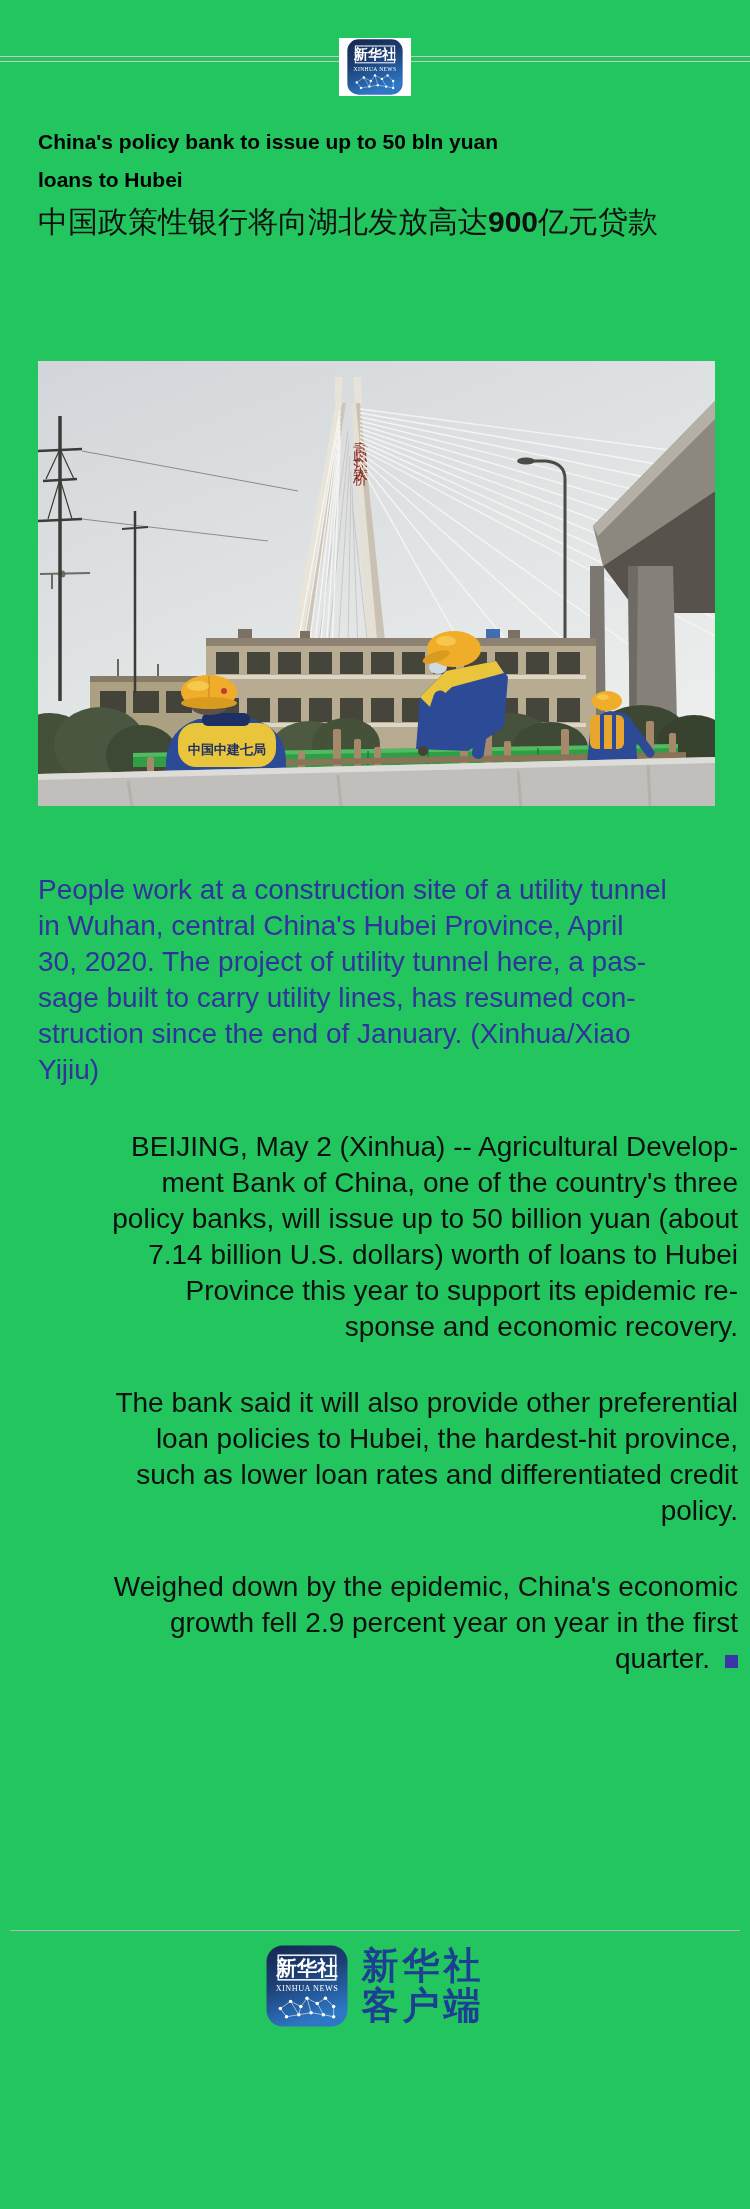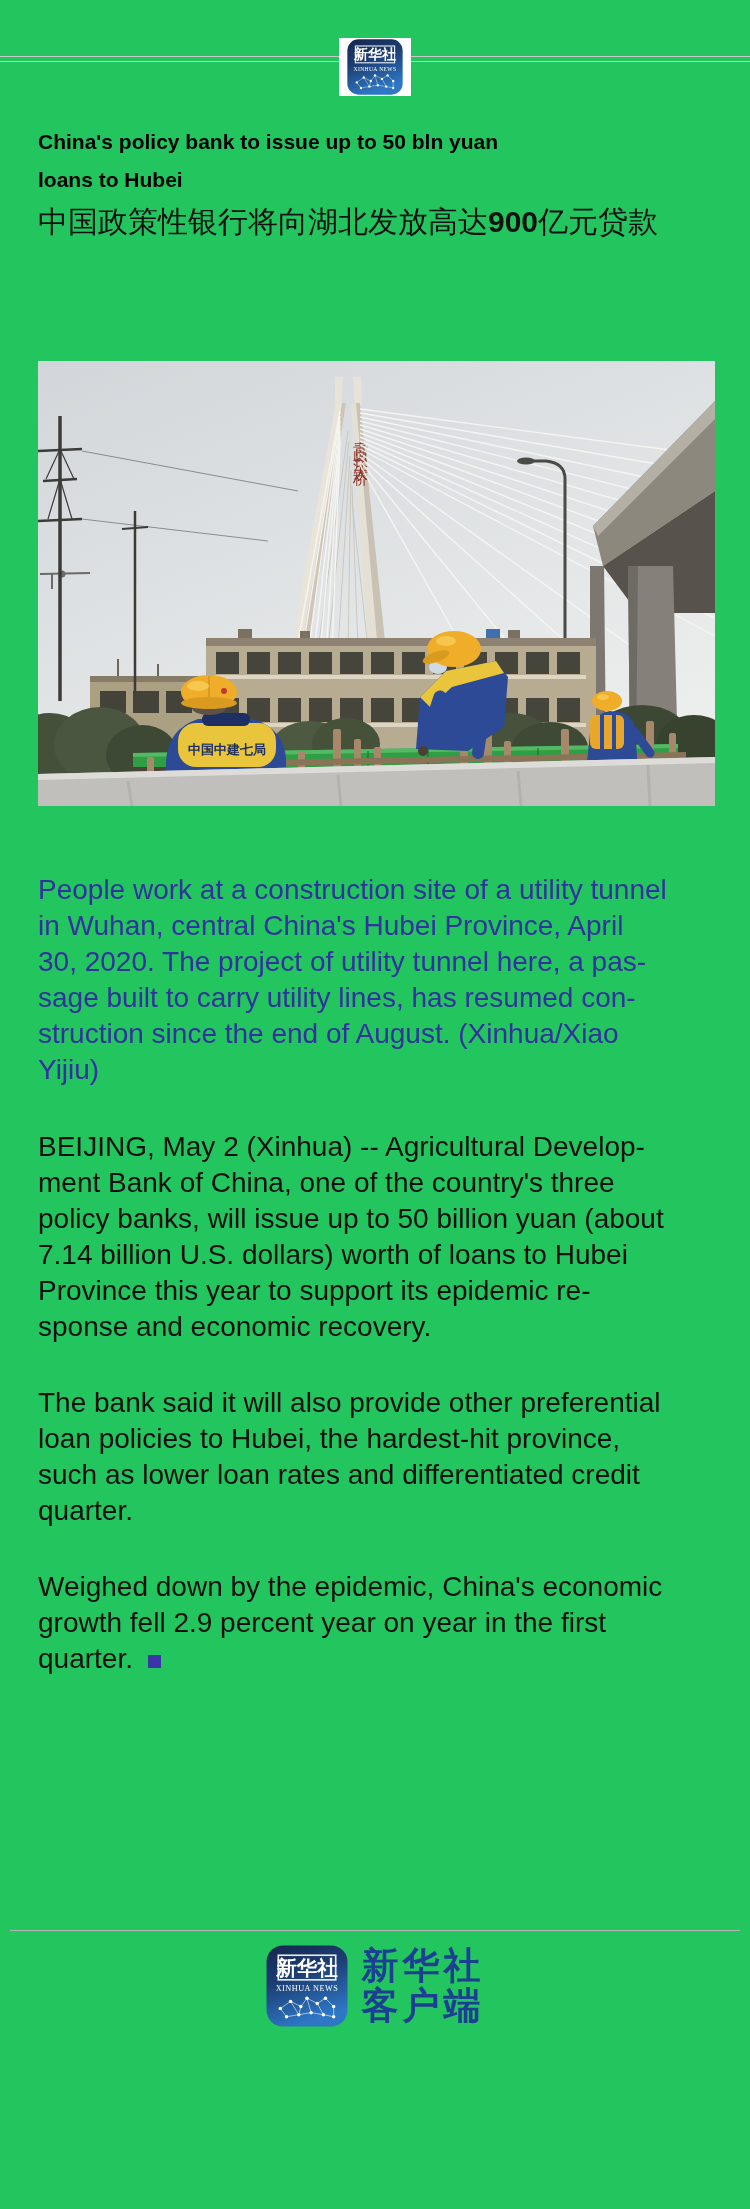--- a/index.html
+++ b/index.html
@@ -24,21 +24,21 @@
 
   
   .photo{position:absolute;left:38px;top:361px;width:728px;height:445px;}
   .photo svg{display:block;width:677px;height:445px;}
 
   
   .caption{position:absolute;left:38px;top:872px;width:700px;
            font-size:28px;line-height:36px;color:#32329E;white-space:pre-line;}
   .body-text{position:absolute;left:38px;top:1129px;width:700px;
              font-size:28px;line-height:36px;color:#101010;}
-  .body-text p{margin:0 0 40px 0;white-space:pre-line;}
+  .body-text p{margin:0 0 40px 0;white-space:pre-line;text-align:right;}
   .end-mark{display:inline-block;width:13px;height:13px;background:#3B35A8;
             margin-left:15px;}
 
   
   .footer-rule{position:absolute;left:10px;right:10px;top:1930px;
                border-top:1px solid #b5b5b5;}
   .footer-brand{position:absolute;left:0;right:0;top:1945px;
                 display:flex;justify-content:center;align-items:center;gap:14px;}
   .wordmark{color:#1c3f94;font-weight:800;font-size:37px;line-height:40px;
             letter-spacing:4px;}
@@ -295,34 +295,34 @@
         <path d="M0,413 L677,396 L677,402 L0,419 Z" fill="#dddcd8"></path>
         <path d="M90,420 L94,445 M300,414 L303,445 M480,410 L483,445 M610,404 L612,445" stroke="#aaa8a3" stroke-width="3" opacity="0.6"></path>
       </g>
     </svg>
   </div>
 
   <div class="caption">People work at a construction site of a utility tunnel
 in Wuhan, central China's Hubei Province, April
 30, 2020. The project of utility tunnel here, a pas-
 sage built to carry utility lines, has resumed con-
-struction since the end of August. (Xinhua/Xiao
+struction since the end of January. (Xinhua/Xiao
 Yijiu)</div>
 
   <div class="body-text">
     <p>BEIJING, May 2 (Xinhua) -- Agricultural Develop-
 ment Bank of China, one of the country's three
 policy banks, will issue up to 50 billion yuan (about
 7.14 billion U.S. dollars) worth of loans to Hubei
 Province this year to support its epidemic re-
 sponse and economic recovery.</p>
     <p>The bank said it will also provide other preferential
 loan policies to Hubei, the hardest-hit province,
 such as lower loan rates and differentiated credit
-quarter.</p>
+policy.</p>
     <p><span>Weighed down by the epidemic, China's economic
 growth fell 2.9 percent year on year in the first
 quarter.</span><span class="end-mark"></span></p>
   </div>
 
   <div class="footer-rule"></div>
   <div class="footer-brand">
     <svg width="82" height="82" viewBox="0 0 80 80">
       <defs>
         <linearGradient id="g2" x1="0" y1="0" x2="0.35" y2="1">

